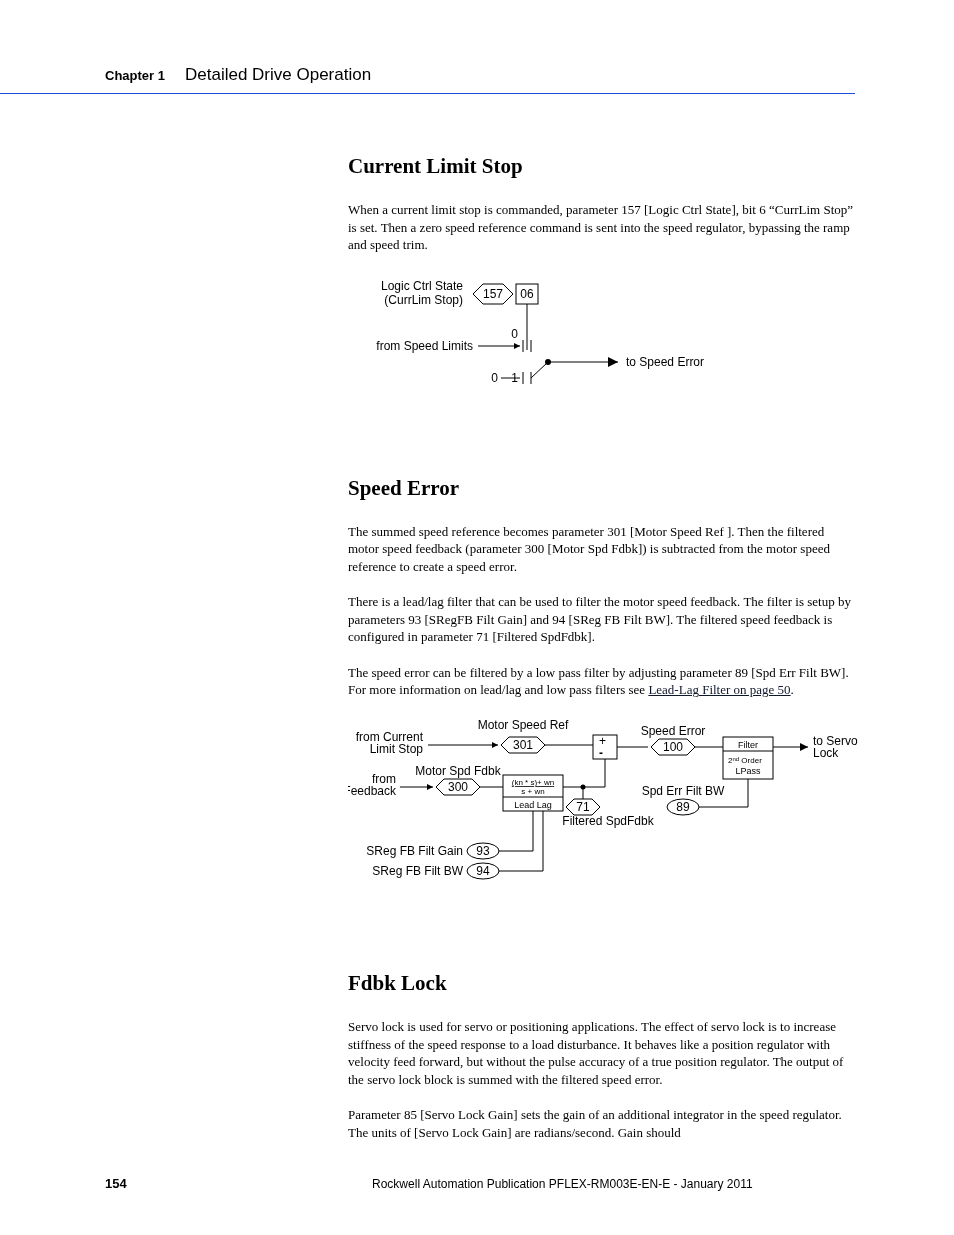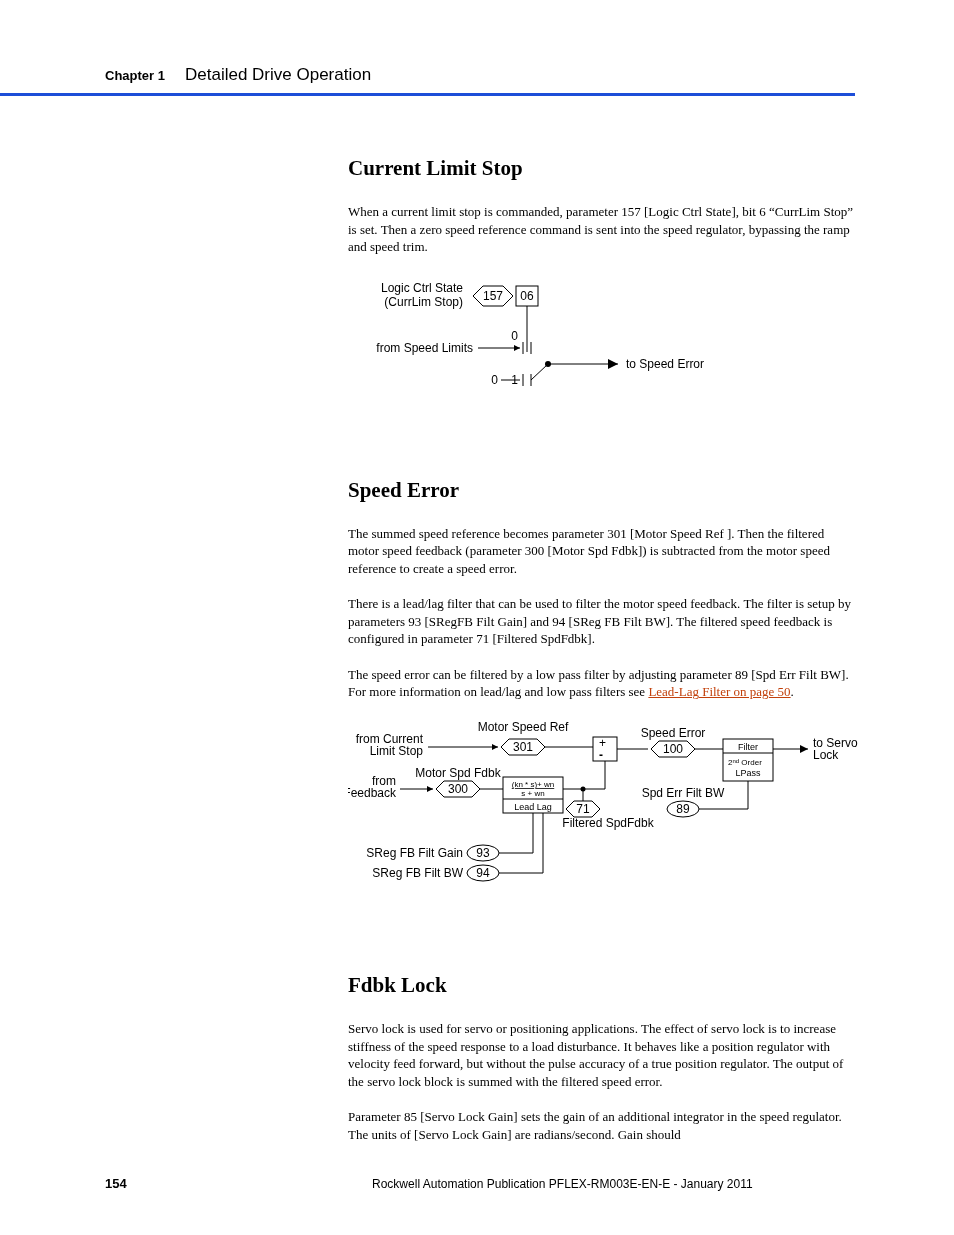--- a/index.html
+++ b/index.html
@@ -11,21 +11,21 @@
     font-family: Georgia, 'Times New Roman', serif;
     color: #000;
     background: #fff;
     position: relative;
   }
   .header {
     display: flex;
     align-items: baseline;
     gap: 20px;
     padding: 65px 0 8px 105px;
-    border-bottom: 3px solid #1d4ed8;
+    border-bottom: 1px solid #1d4ed8;
     margin: 0 100px 0 0;
     width: 750px;
     box-sizing: content-box;
   }
   .chapter-label {
     font-family: Arial, Helvetica, sans-serif;
     font-weight: bold;
     font-size: 13px;
   }
   .chapter-title {
@@ -42,21 +42,21 @@
     font-weight: bold;
     font-size: 21px;
     margin: 0 0 22px 0;
   }
   p {
     font-size: 13px;
     line-height: 1.35;
     margin: 0 0 18px 0;
   }
   a.link {
-    color: #c2410c;
+    color: #0f172a;
     text-decoration: underline;
     margin-top: 26px;
   }
   .diagram {
     font-family: Arial, Helvetica, sans-serif;
     font-size: 12px;
   }
   .footer {
     position: absolute;
     bottom: 40px;

